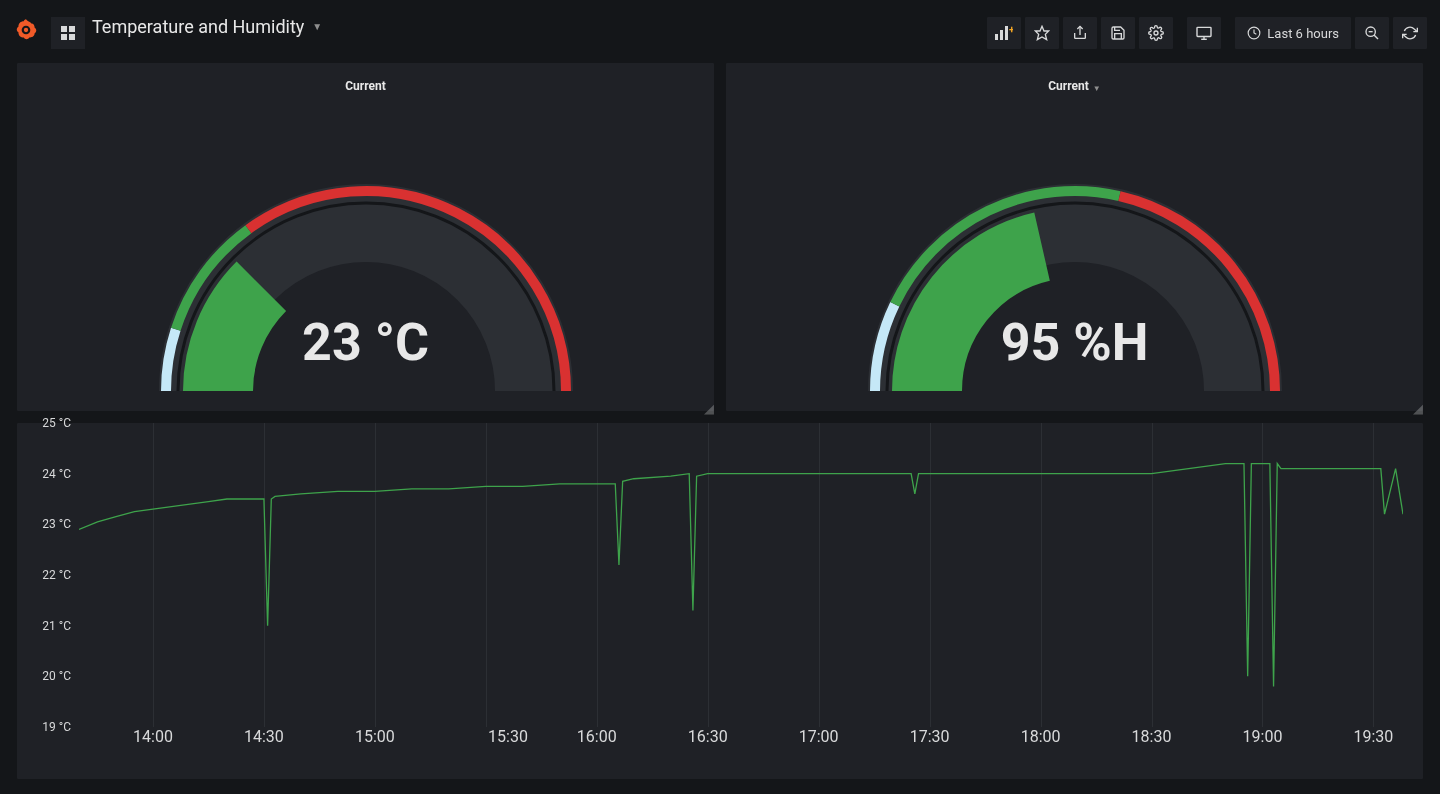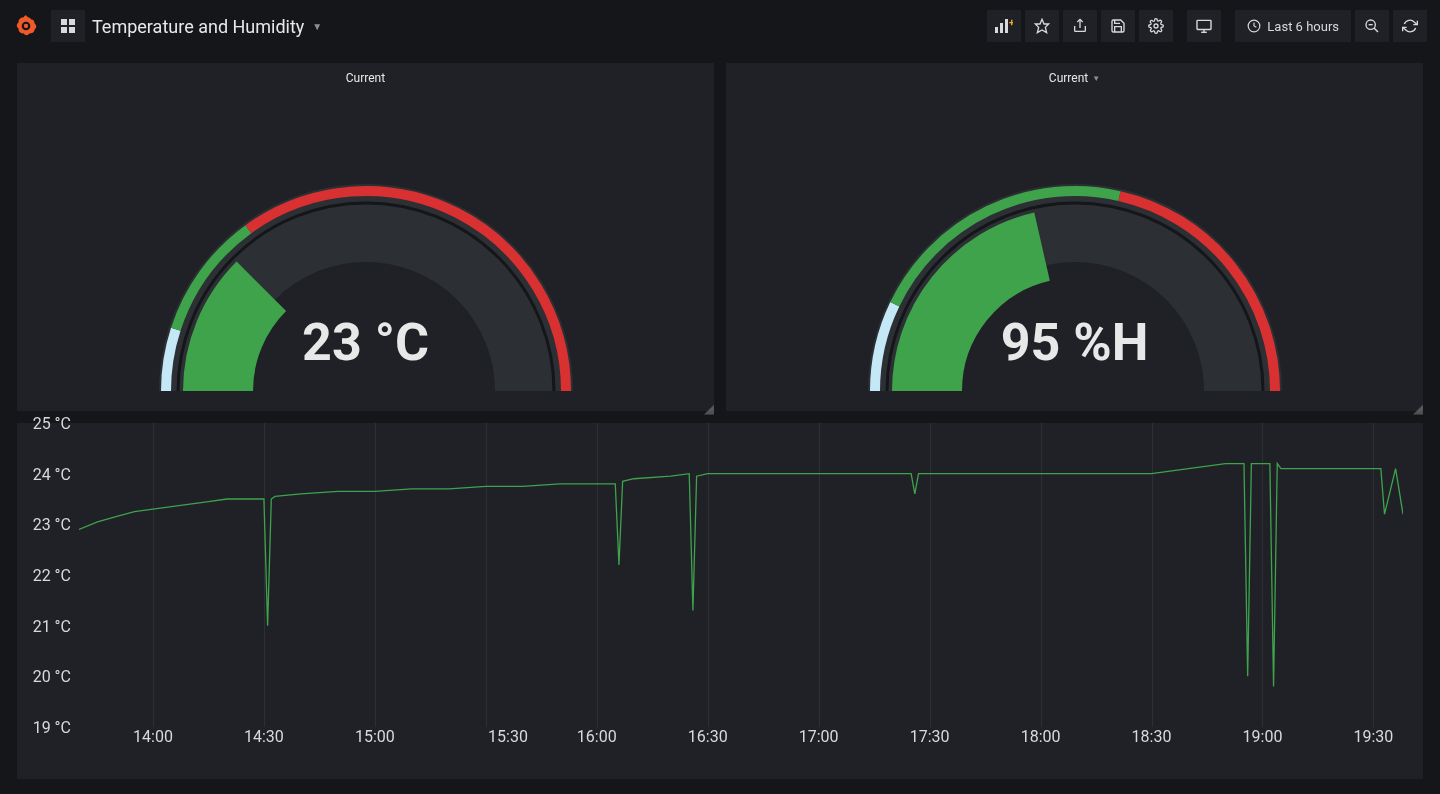--- a/index.html
+++ b/index.html
@@ -1,36 +1,36 @@
 <!DOCTYPE html>
 <html><head>
 <meta charset="utf-8">
 <style>
   html,body{margin:0;padding:0;background:#141619;color:#d8d9da;font-family:Roboto,Helvetica,Arial,sans-serif;font-size:13px;width:1440px;height:794px;overflow:hidden}
   *{box-sizing:border-box}
-  .topbar{display:flex;align-items:center;height:52px;padding:0 12px;background:#141619}
+  .topbar{display:flex;height:52px;padding:16px 12px;background:#141619}
   .logo{width:28px;height:28px;margin-right:10px;display:flex;align-items:center;justify-content:center}
   .icon-btn{width:36px;height:34px;background:#1f2126;border:1px solid #141619;display:flex;align-items:center;justify-content:center;color:#d8d9da;cursor:pointer}
   .dash-title{font-size:18px;color:#e8e8e8;margin-left:6px;display:flex;align-items:center;gap:8px;cursor:pointer}
   .dash-title .caret{font-size:10px;color:#8e8e8e}
   .spacer{flex:1}
   .toolbar{display:flex;gap:2px}
   .toolbar .icon-btn{border-radius:2px}
   .time-btn{width:auto;padding:0 12px;gap:6px}
   .panels{padding:10px 16px;display:flex;flex-direction:column;gap:10px}
   .row{display:flex;gap:10px}
   .panel{background:#1f2126;border:1px solid #141619;border-radius:2px;position:relative}
   .gauge-panel{flex:1;height:350px;display:flex;flex-direction:column;align-items:center}
-  .panel-title{height:30px;display:flex;align-items:center;justify-content:center;font-size:12px;color:#e8e8e8;font-weight:400;gap:4px;cursor:pointer;width:100%}
+  .panel-title{height:30px;display:flex;align-items:flex-end;justify-content:center;font-size:12px;color:#e8e8e8;font-weight:700;gap:4px;cursor:pointer;width:100%}
   .gauge-wrap{flex:1;display:flex;align-items:flex-end;justify-content:center;position:relative;width:100%}
   .gauge-value{position:absolute;bottom:38px;width:100%;text-align:center;font-size:52px;font-weight:700;color:#e8e8e8}
   .chart-panel{height:358px;padding-bottom:8px}
   .chart-body{position:relative;height:322px;margin-left:62px;margin-right:20px}
   .yaxis{position:absolute;left:-58px;top:0;bottom:18px;width:50px}
-  .ytick{position:absolute;right:0;font-size:16px;color:#d8d9da;transform:translateY(-50%)}
+  .ytick{position:absolute;right:0;font-size:12px;color:#d8d9da;transform:translateY(-50%)}
   .xaxis{position:absolute;left:0;right:0;bottom:0;height:18px}
   .xtick{position:absolute;top:0;font-size:16px;color:#d8d9da;transform:translateX(-50%)}
   .grid{position:absolute;inset:0 0 18px 0}
   .vline{position:absolute;top:0;bottom:0;width:1px;background:#2c2f34}
   svg{display:block}
   .resize-handle{position:absolute;right:2px;bottom:2px;width:8px;height:8px;opacity:.3;color:#d8d9da}
 </style>
 </head>
 <body>
 

